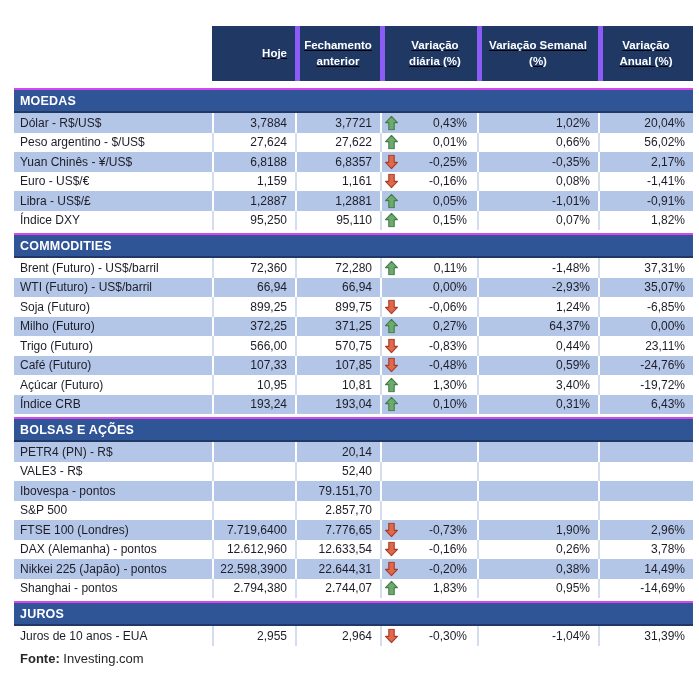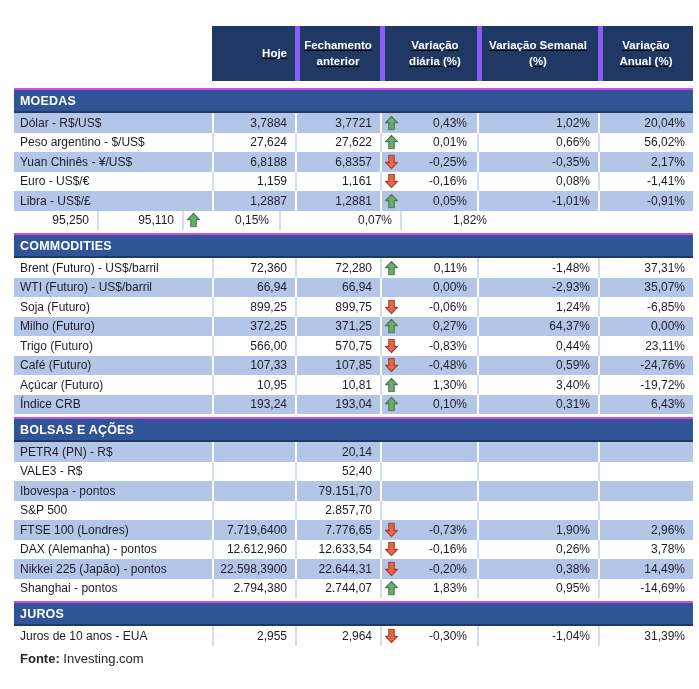--- a/index.html
+++ b/index.html
@@ -178,20 +178,23 @@
             </span>
           </div>
           <div class="cell c-semanal">
             <span>-1,01%</span>
           </div>
           <div class="cell c-anual">
             <span>-0,91%</span>
           </div>
         </div>
         <div class="row white">
+          <div class="cell c-label">
+            <span>Índice DXY</span>
+          </div>
           <div class="cell c-hoje">
             <span>95,250</span>
           </div>
           <div class="cell c-fech">
             <span>95,110</span>
           </div>
           <div class="cell c-diaria">
             <span>0,15%</span>
             <span class="arrow">
               <svg width="13" height="15" viewBox="0 0 14 16">

